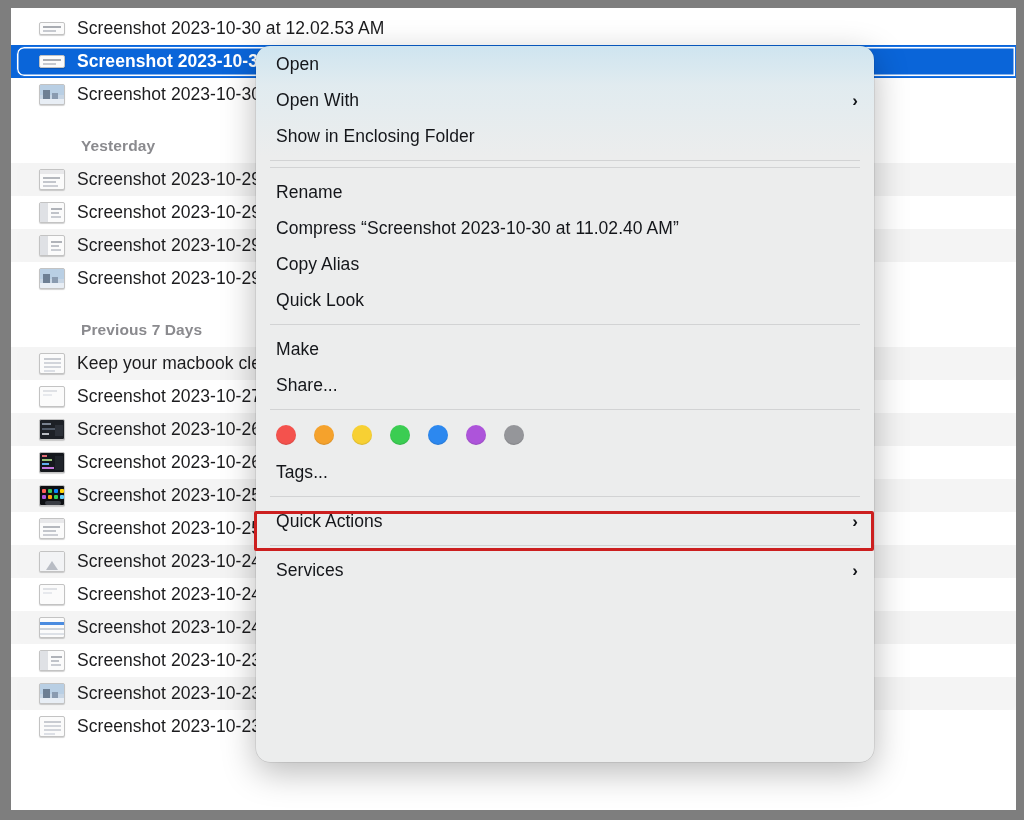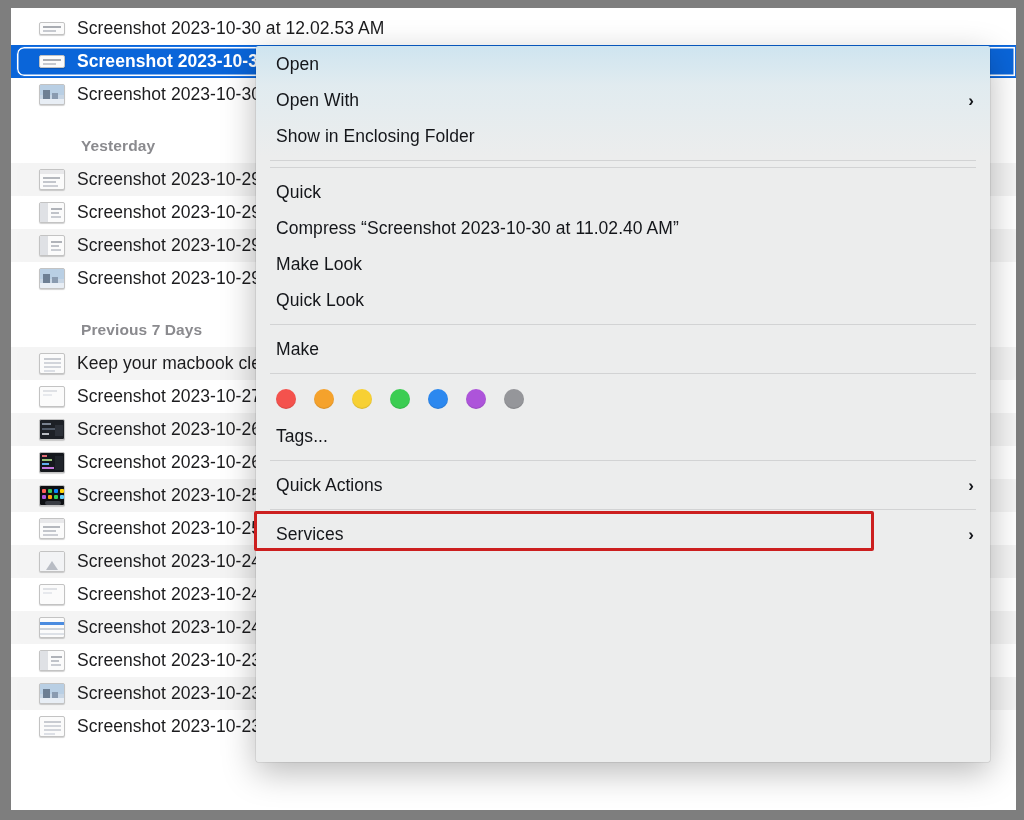--- a/index.html
+++ b/index.html
@@ -178,23 +178,23 @@
   .ficon.pic i.sky { left:0; top:0; width:100%; height:100%; background:#f2f3f5;}
   .ficon.pic i.mt  { left:6px; top:9px; width:0; height:0; background:transparent;
                      border-left:6px solid transparent; border-right:6px solid transparent;
                      border-bottom:9px solid #b8bcc4;}
 
   
   #context-menu {
     position: absolute;
     left: 256px;
     top: 46px;
-    width: 734px;
+    width: 618px;
     height: 716px;
-    border-radius: 2px;
+    border-radius: 14px;
     background: #eceded;
     background-image: linear-gradient(to bottom,
         rgba(205,228,240,0.95) 0px,
         rgba(223,235,240,0.85) 40px,
         rgba(236,237,237,1) 110px,
         rgba(236,237,237,1) 100%);
     box-shadow: 0 10px 34px rgba(0,0,0,.28), 0 0 0 0.5px rgba(0,0,0,.14);
     overflow: hidden;
     z-index: 50;
   }
@@ -484,34 +484,37 @@
       <div class="menu-item">
         <span>Open With</span>
         <span class="chev">›</span>
       </div>
       <div class="menu-item">
         <span>Show in Enclosing Folder</span>
       </div>
       <div class="menu-sep"></div>
       <div class="menu-sep"></div>
       <div class="menu-item">
-        <span>Quick</span>
+        <span>Rename</span>
       </div>
       <div class="menu-item">
         <span>Compress “Screenshot 2023-10-30 at 11.02.40 AM”</span>
       </div>
       <div class="menu-item">
-        <span>Make Look</span>
+        <span>Copy Alias</span>
       </div>
       <div class="menu-item">
         <span>Quick Look</span>
       </div>
       <div class="menu-sep"></div>
       <div class="menu-item">
         <span>Make</span>
+      </div>
+      <div class="menu-item">
+        <span>Share...</span>
       </div>
       <div class="menu-sep"></div>
       <div id="tag-row">
         <span class="tag-dot" style="background: rgb(244, 82, 77);"></span>
         <span class="tag-dot" style="background: rgb(245, 162, 44);"></span>
         <span class="tag-dot" style="background: rgb(247, 208, 51);"></span>
         <span class="tag-dot" style="background: rgb(59, 205, 82);"></span>
         <span class="tag-dot" style="background: rgb(44, 136, 239);"></span>
         <span class="tag-dot" style="background: rgb(173, 84, 218);"></span>
         <span class="tag-dot" style="background: rgb(149, 150, 154);"></span>

